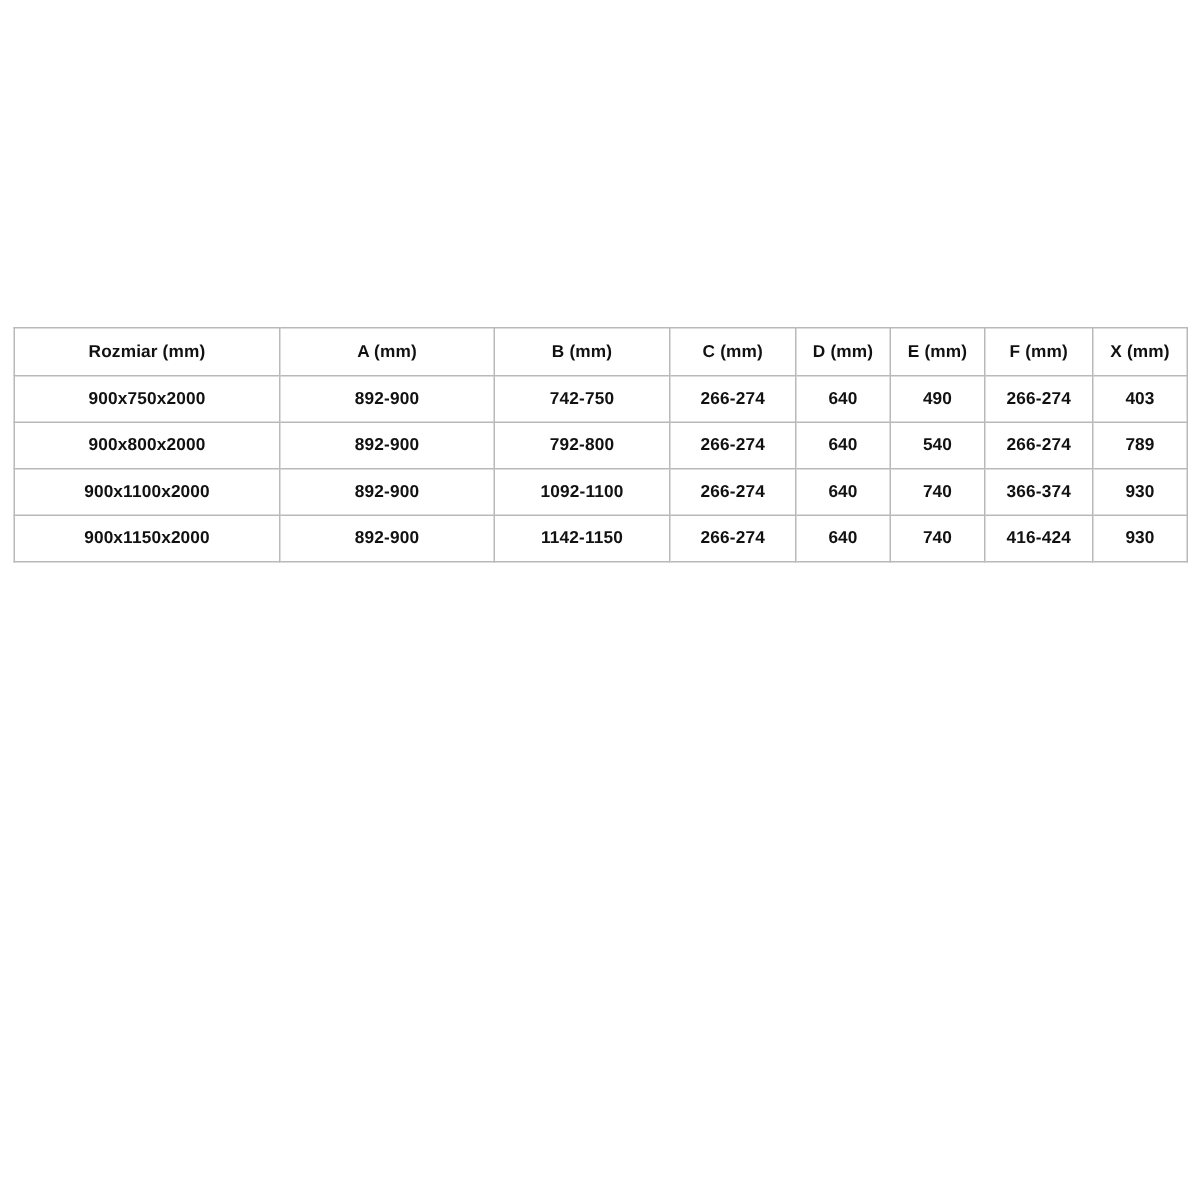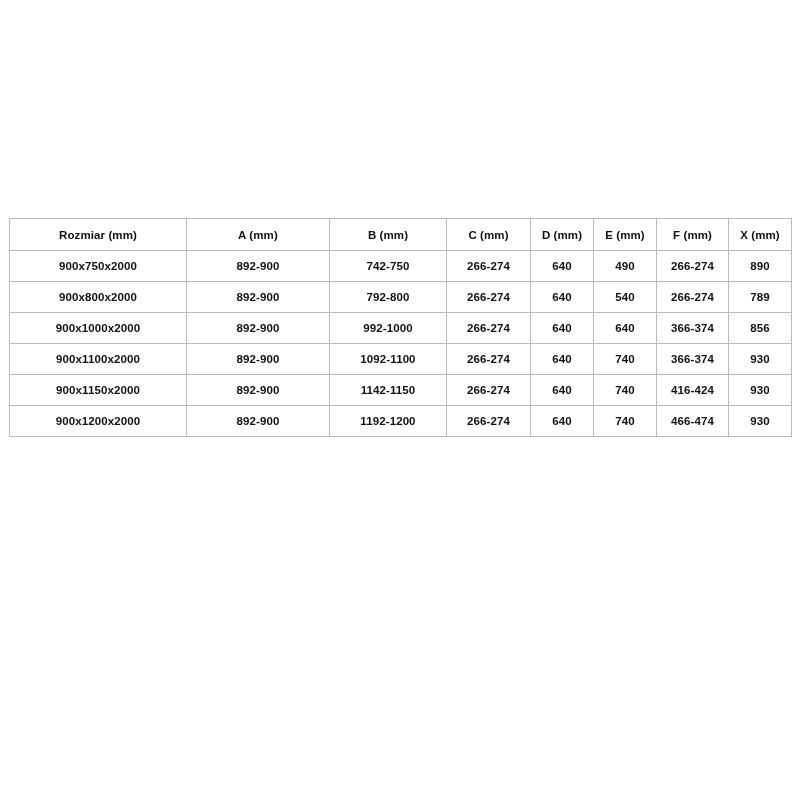--- a/index.html
+++ b/index.html
@@ -86,41 +86,31 @@
       </thead>
       <tbody>
           <tr>
             <td>900x750x2000</td>
             <td>892-900</td>
             <td>742-750</td>
             <td>266-274</td>
             <td>640</td>
             <td>490</td>
             <td>266-274</td>
-            <td>890</td>
+            <td>403</td>
           </tr>
           <tr>
             <td>900x800x2000</td>
             <td>892-900</td>
             <td>792-800</td>
             <td>266-274</td>
             <td>640</td>
             <td>540</td>
             <td>266-274</td>
             <td>789</td>
-          </tr>
-          <tr>
-            <td>900x1000x2000</td>
-            <td>892-900</td>
-            <td>992-1000</td>
-            <td>266-274</td>
-            <td>640</td>
-            <td>640</td>
-            <td>366-374</td>
-            <td>856</td>
           </tr>
           <tr>
             <td>900x1100x2000</td>
             <td>892-900</td>
             <td>1092-1100</td>
             <td>266-274</td>
             <td>640</td>
             <td>740</td>
             <td>366-374</td>
             <td>930</td>
@@ -128,26 +118,16 @@
           <tr>
             <td>900x1150x2000</td>
             <td>892-900</td>
             <td>1142-1150</td>
             <td>266-274</td>
             <td>640</td>
             <td>740</td>
             <td>416-424</td>
             <td>930</td>
           </tr>
-          <tr>
-            <td>900x1200x2000</td>
-            <td>892-900</td>
-            <td>1192-1200</td>
-            <td>266-274</td>
-            <td>640</td>
-            <td>740</td>
-            <td>466-474</td>
-            <td>930</td>
-          </tr>
         </tbody>
     </table>
   </div>
 </div>
 
 </body></html>

